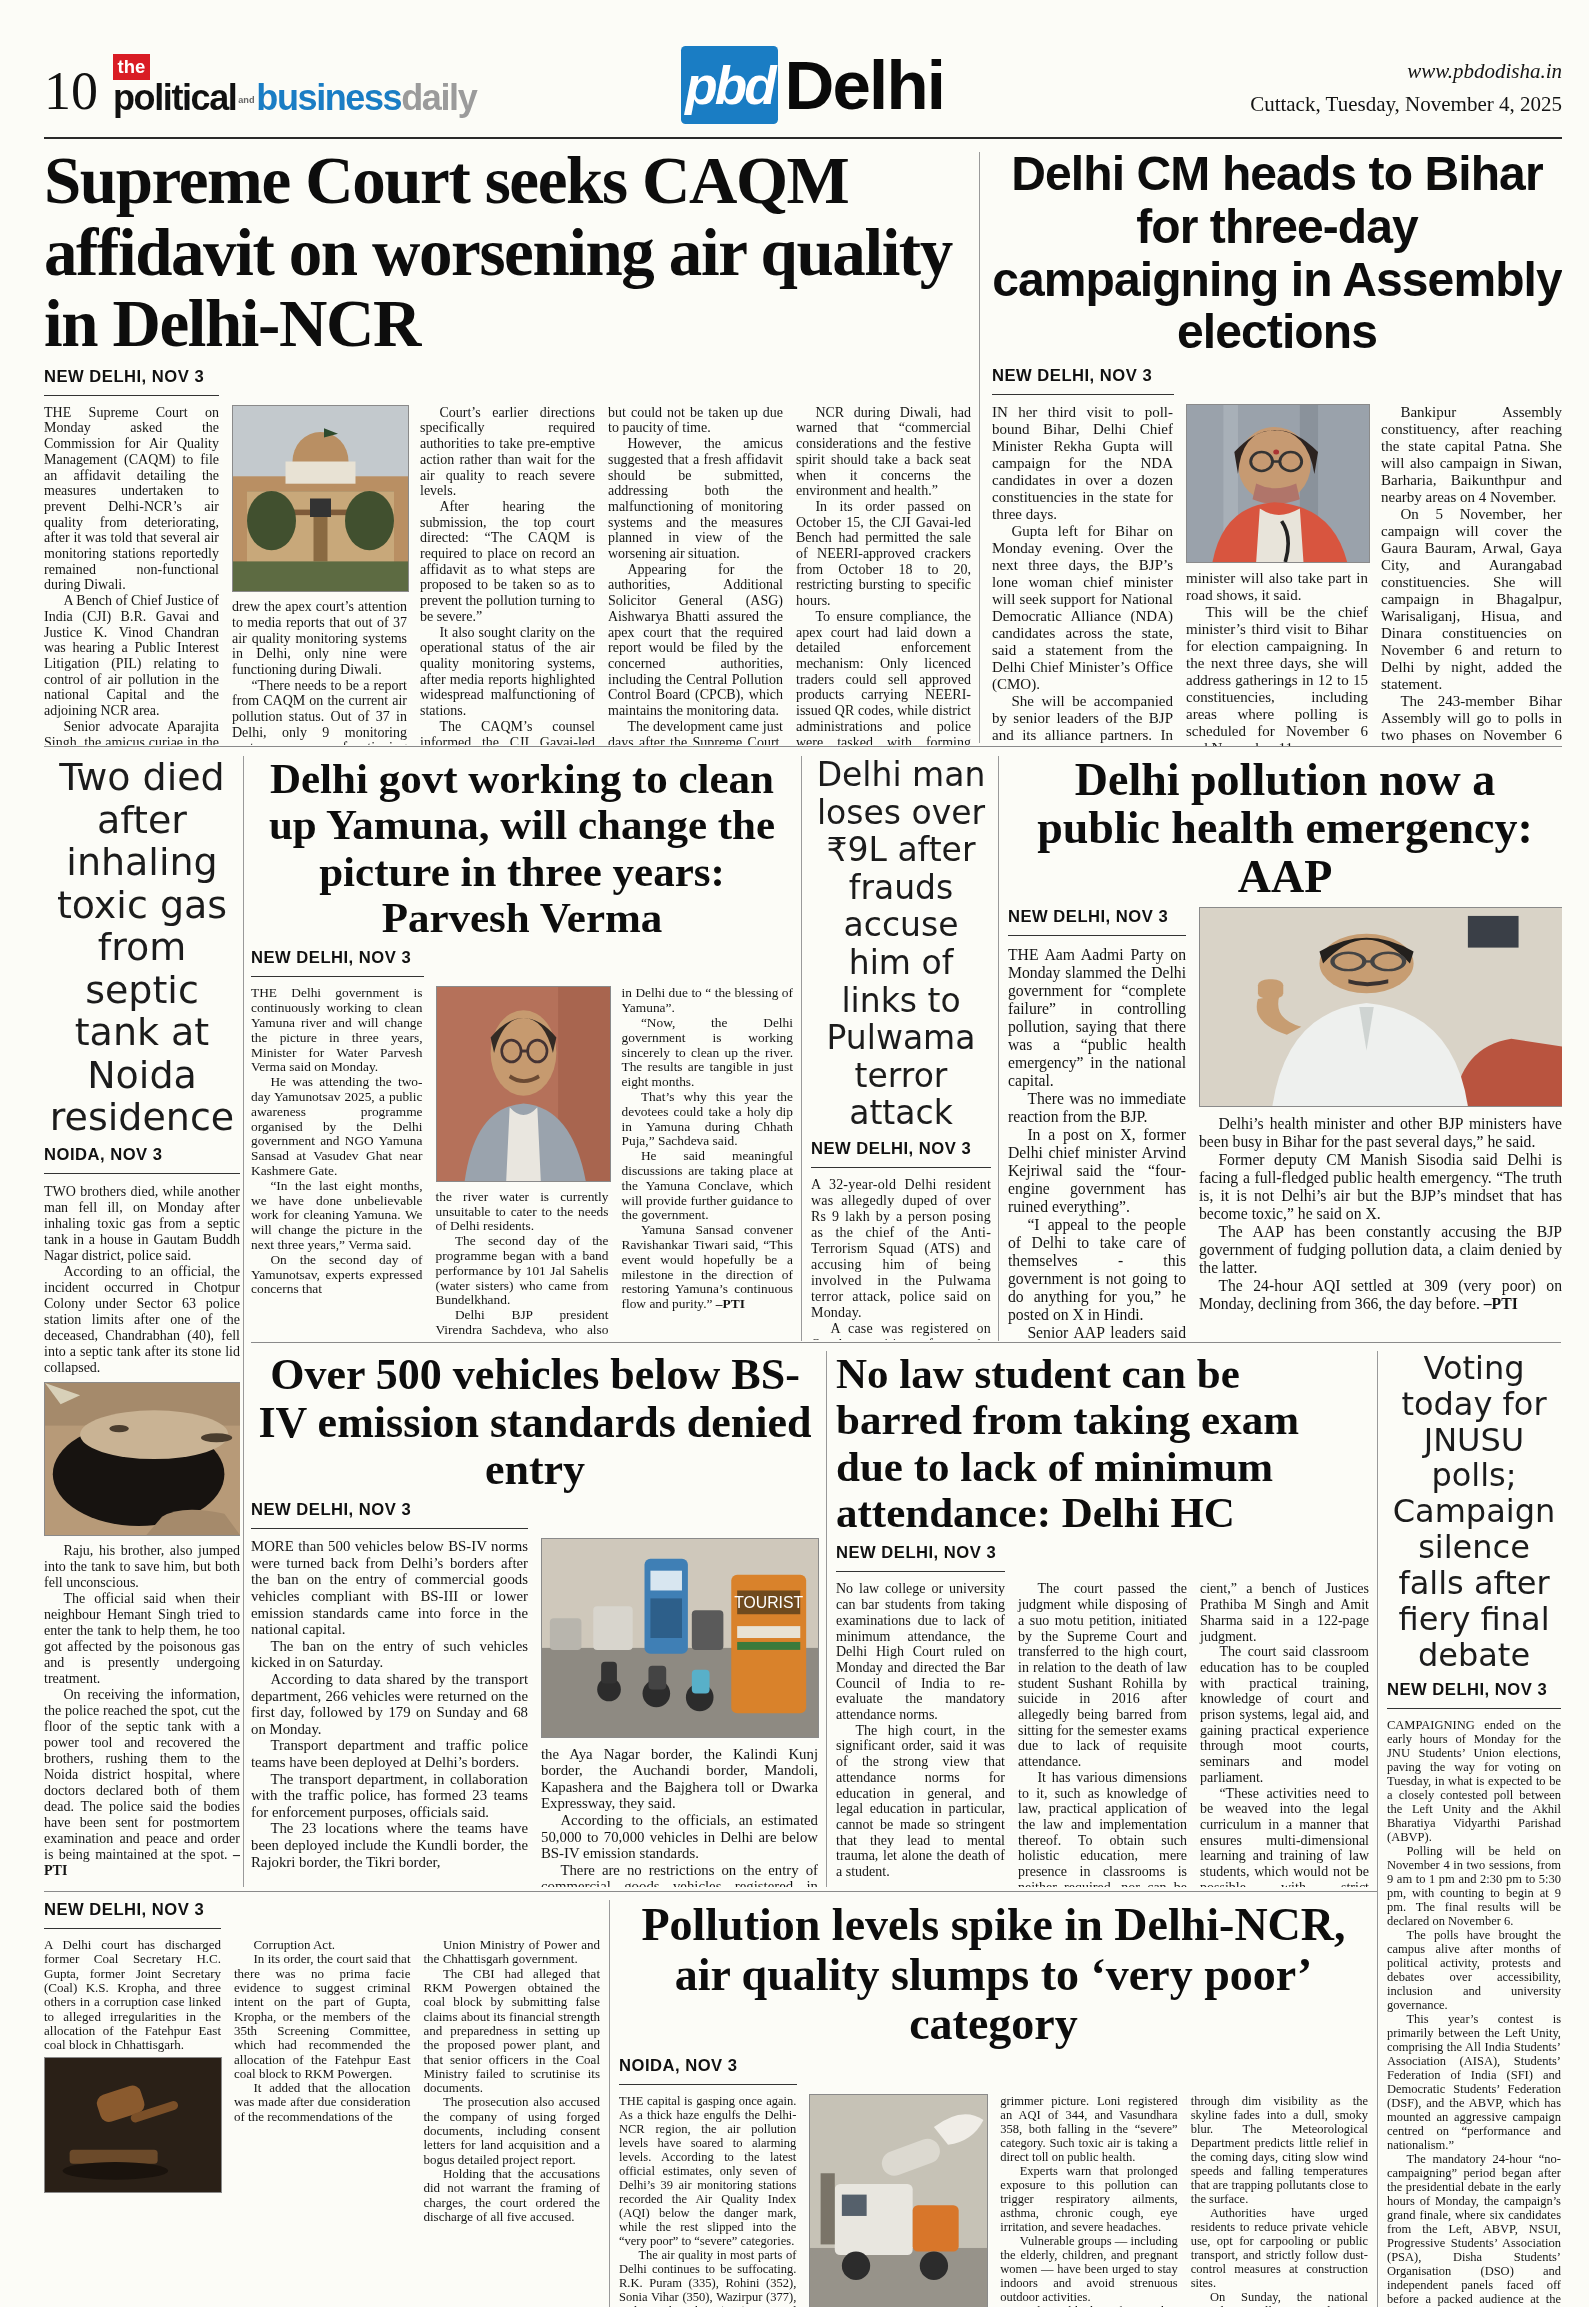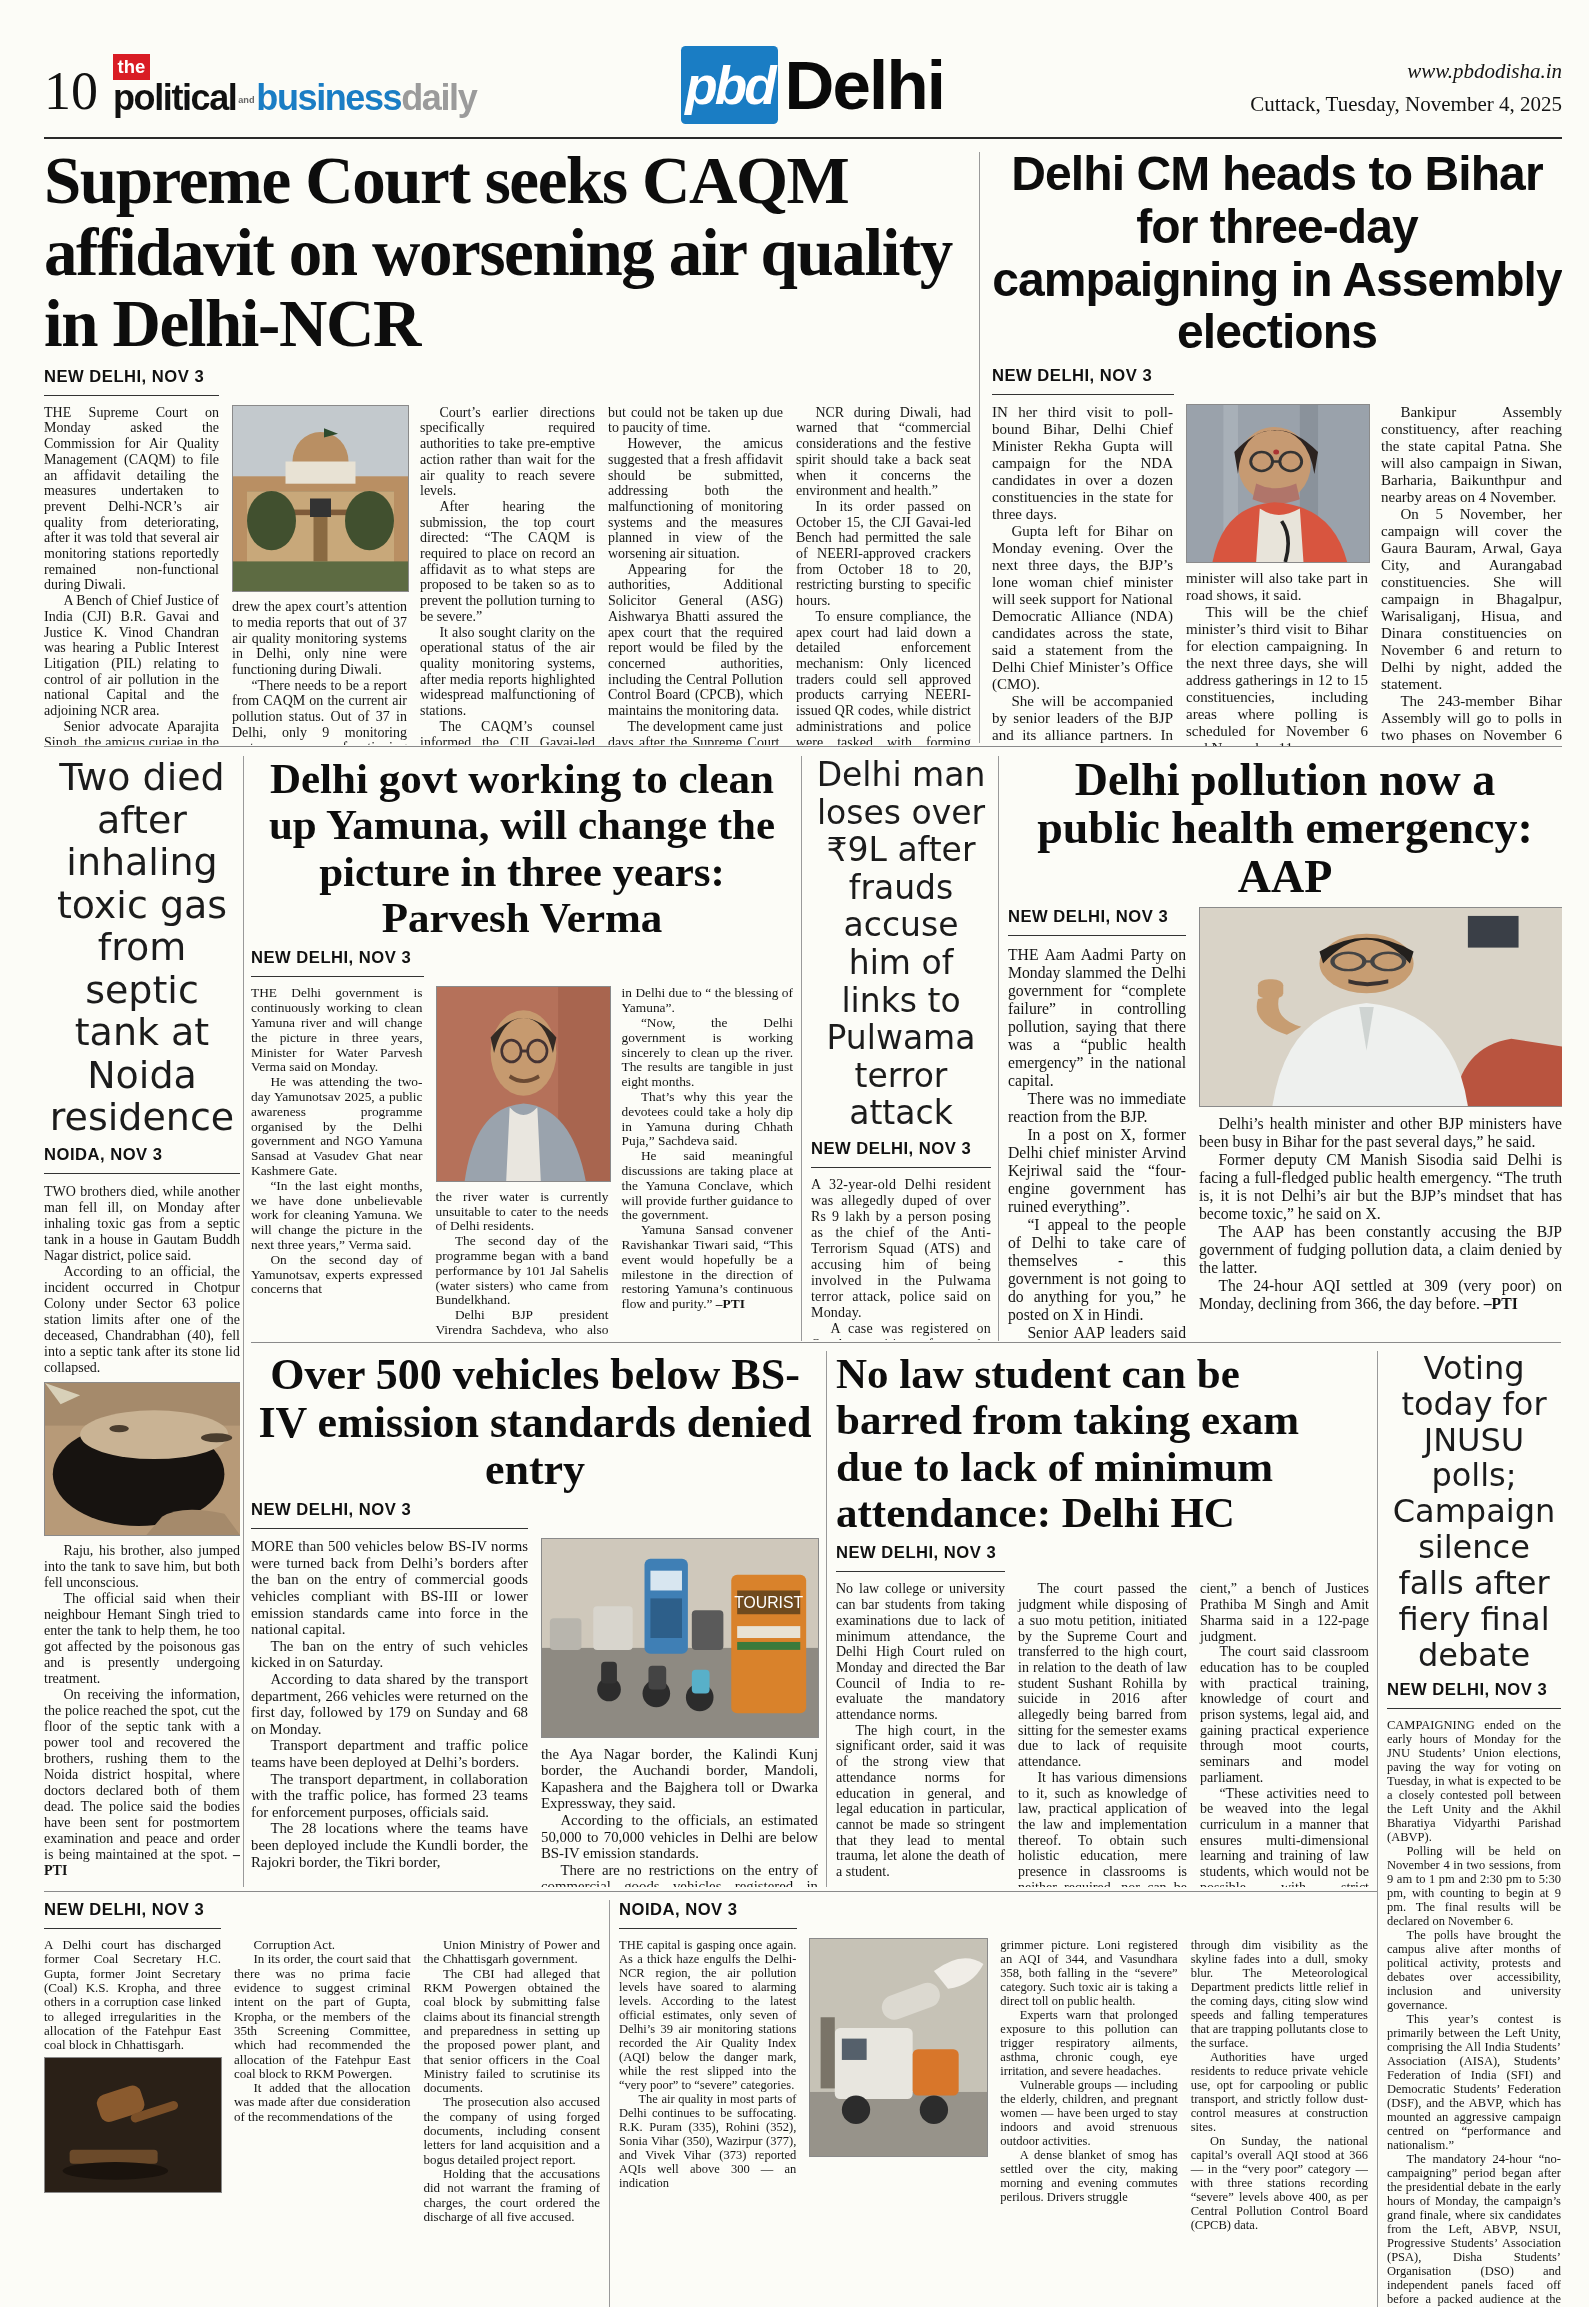--- a/index.html
+++ b/index.html
@@ -362,21 +362,21 @@
 <section id="art-bsiv" class="article">
   <h1 class="hl serif center">Over 500 vehicles below BS-IV emission standards denied entry</h1>
   <div class="dl">NEW DELHI, NOV 3</div>
   <div class="body">
     <div class="bcol first-col" style="width:277px">
         <p>MORE than 500 vehicles below BS-IV norms were turned back from Delhi’s borders after the ban on the entry of commercial goods vehicles compliant with BS-III or lower emission standards came into force in the national capital.</p>
         <p>The ban on the entry of such vehicles kicked in on Saturday.</p>
         <p>According to data shared by the transport department, 266 vehicles were returned on the first day, followed by 179 on Sunday and 68 on Monday.</p>
         <p>Transport department and traffic police teams have been deployed at Delhi’s borders.</p>
         <p>The transport department, in collaboration with the traffic police, has formed 23 teams for enforcement purposes, officials said.</p>
-        <p>The 28 locations where the teams have been deployed include the Kundli border, the Rajokri border, the Tikri border,</p>
+        <p>The 23 locations where the teams have been deployed include the Kundli border, the Rajokri border, the Tikri border,</p>
       </div>
     <div class="bcol" style="width:277px">
       <figure id="fig-traffic">
         <svg viewBox="0 0 140 100" preserveAspectRatio="none" style="font-size:32px">
           <rect width="140" height="100" fill="#cfc8bb"></rect>
           <rect y="55" width="140" height="45" fill="#8e8a82"></rect>
           <rect x="96" y="18" width="38" height="70" rx="3" fill="#d9822b"></rect>
           <rect x="99" y="26" width="32" height="12" fill="#6f4a1e"></rect>
           <text x="115" y="35" font-size="8" fill="#fff" text-anchor="middle" font-family="sans-serif">TOURIST</text>
           <rect x="99" y="44" width="32" height="6" fill="#e8e2d4"></rect>
@@ -470,20 +470,21 @@
         <p>The CBI had alleged that RKM Powergen obtained the coal block by submitting false claims about its financial strength and preparedness in setting up the proposed power plant, and that senior officers in the Coal Ministry failed to scrutinise its documents.</p>
         <p>The prosecution also accused the company of using forged documents, including consent letters for land acquisition and a bogus detailed project report.</p>
         <p>Holding that the accusations did not warrant the framing of charges, the court ordered the discharge of all five accused. </p>
       </div>
   </div>
 </section>
 
 <div class="vrule" style="left:609px;top:1900px;height:528px;"></div>
 
 <section id="art-poll" class="article">
+  <h1 class="hl serif center">Pollution levels spike in Delhi-NCR, air quality slumps to ‘very poor’ category</h1>
   <div class="dl">NOIDA, NOV 3</div>
   <div class="body">
     <div class="bcol first-col" style="width:178px">
         <p>THE capital is gasping once again. As a thick haze engulfs the Delhi-NCR region, the air pollution levels have soared to alarming levels. According to the latest official estimates, only seven of Delhi’s 39 air monitoring stations recorded the Air Quality Index (AQI) below the danger mark, while the rest slipped into the “very poor” to “severe” categories.</p>
         <p>The air quality in most parts of Delhi continues to be suffocating. R.K. Puram (335), Rohini (352), Sonia Vihar (350), Wazirpur (377), and Vivek Vihar (373) reported AQIs well above 300 — an indication</p>
       </div>
     <div class="bcol" style="width:178px">
       <figure id="fig-smog">
         <svg viewBox="0 0 100 122" preserveAspectRatio="none">
           <rect width="100" height="122" fill="#c6c2b6"></rect>

